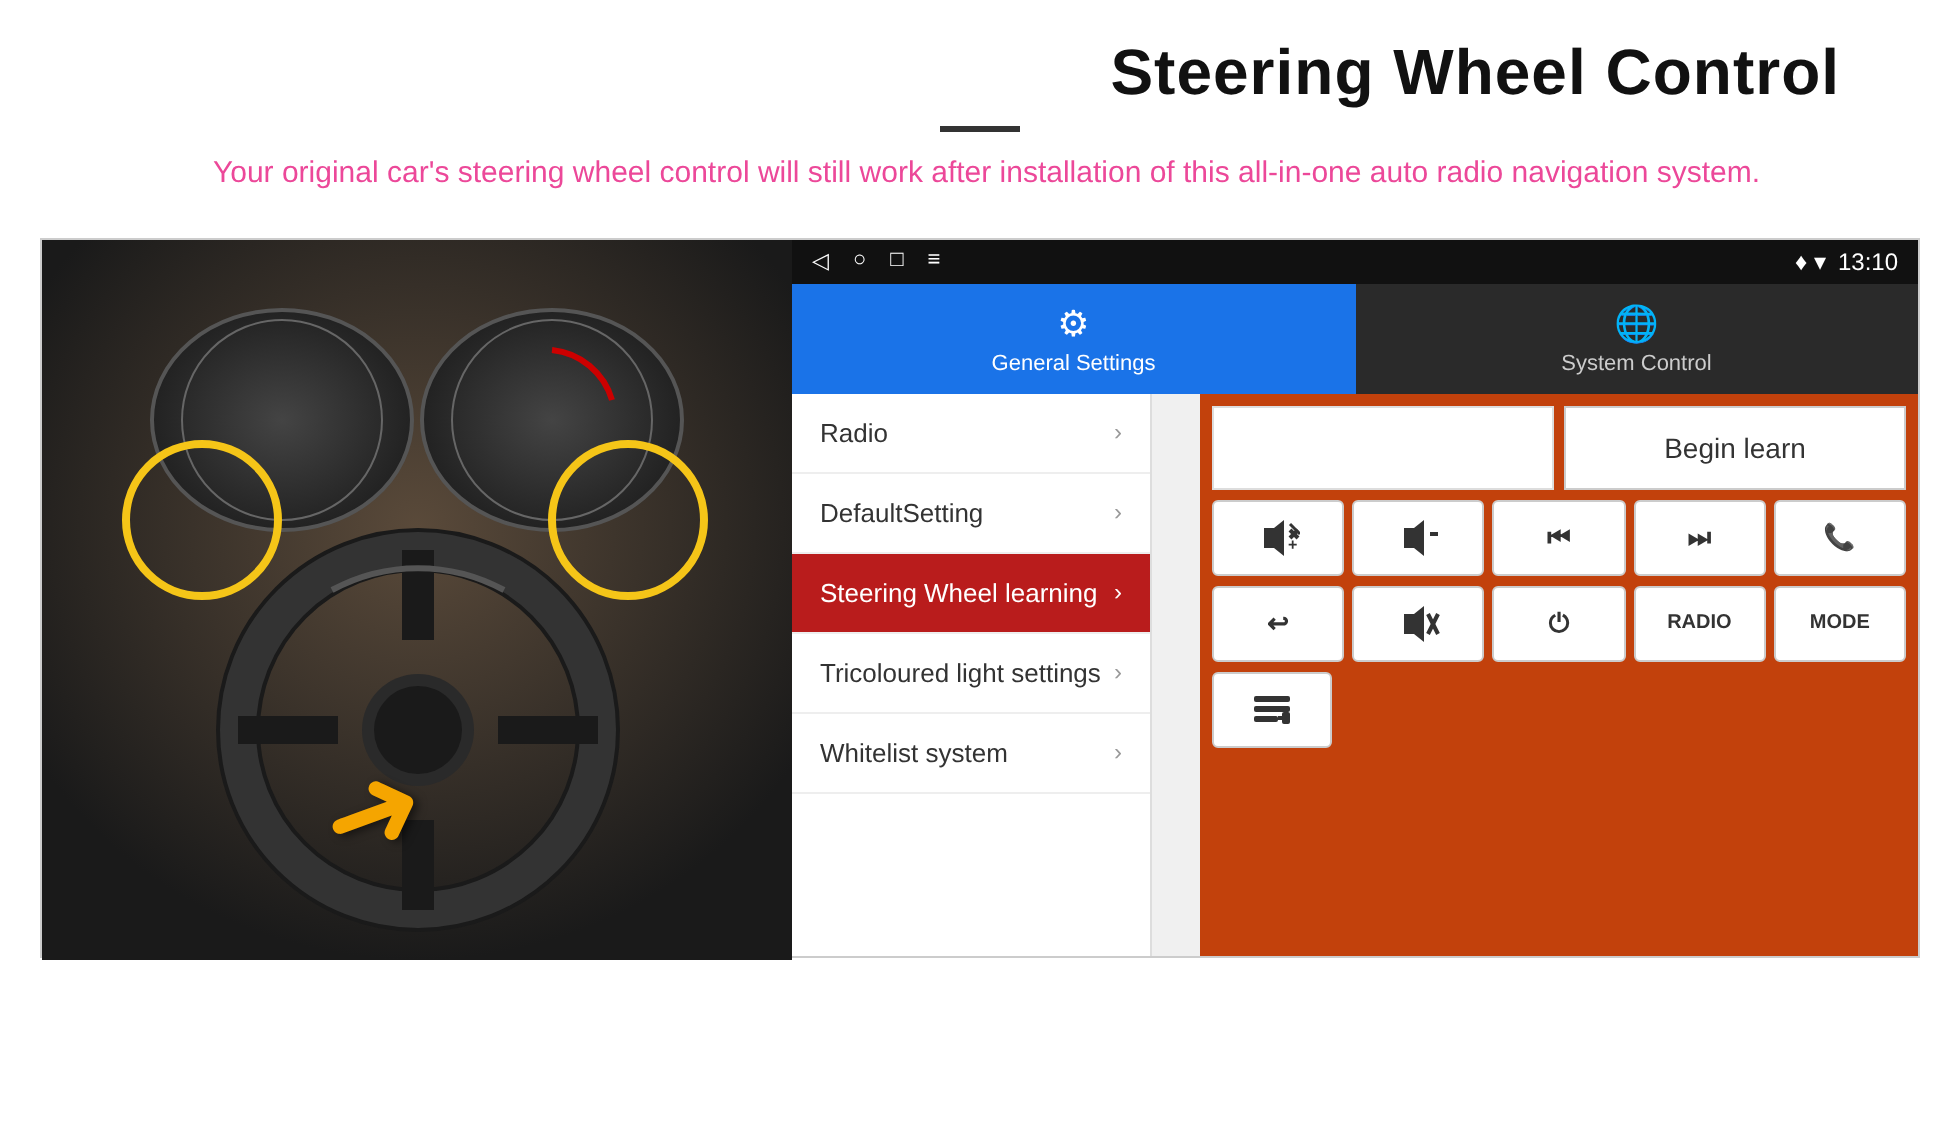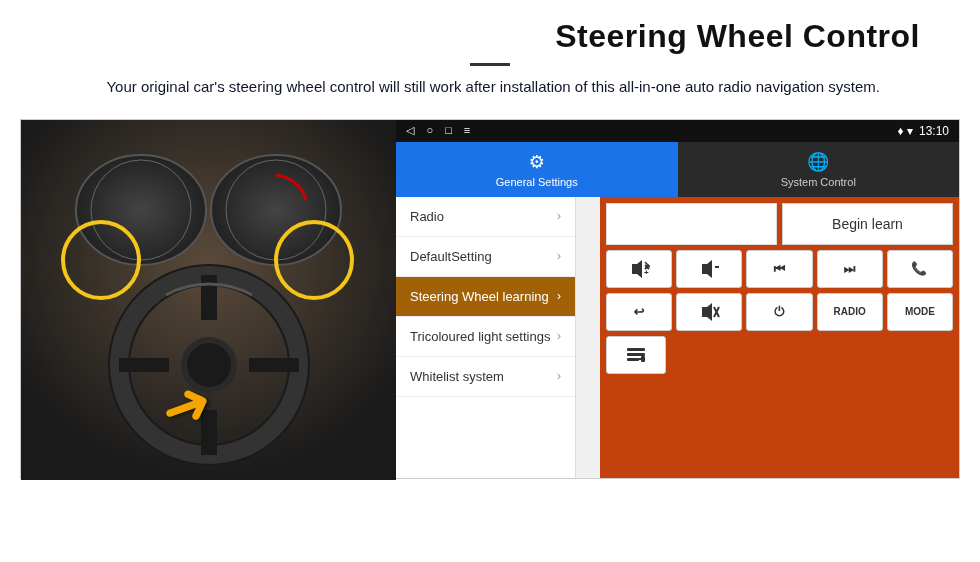--- a/index.html
+++ b/index.html
@@ -25,21 +25,21 @@
 
     .title-divider {
       width: 40px;
       height: 3px;
       background: #333;
       margin: 8px auto 10px;
     }
 
     .page-subtitle {
       font-size: 15px;
-      color: #0f172a;
+      color: #ec4899;
       line-height: 1.5;
       max-width: 780px;
       margin: 0 auto;
     }
 
     .main-content {
       display: flex;
       margin: 10px 20px 0;
       border: 1px solid #ccc;
       height: 360px;
@@ -171,21 +171,21 @@
       align-items: center;
       justify-content: space-between;
       padding: 12px 14px;
       font-size: 13px;
       color: #333;
       border-bottom: 1px solid #eee;
       cursor: pointer;
     }
 
     .menu-item.active {
-      background: #a16207;
+      background: #b91c1c;
       color: #fff;
     }
 
     .menu-item .chevron {
       font-size: 12px;
       color: #999;
     }
 
     .menu-item.active .chevron {
       color: #fff;

